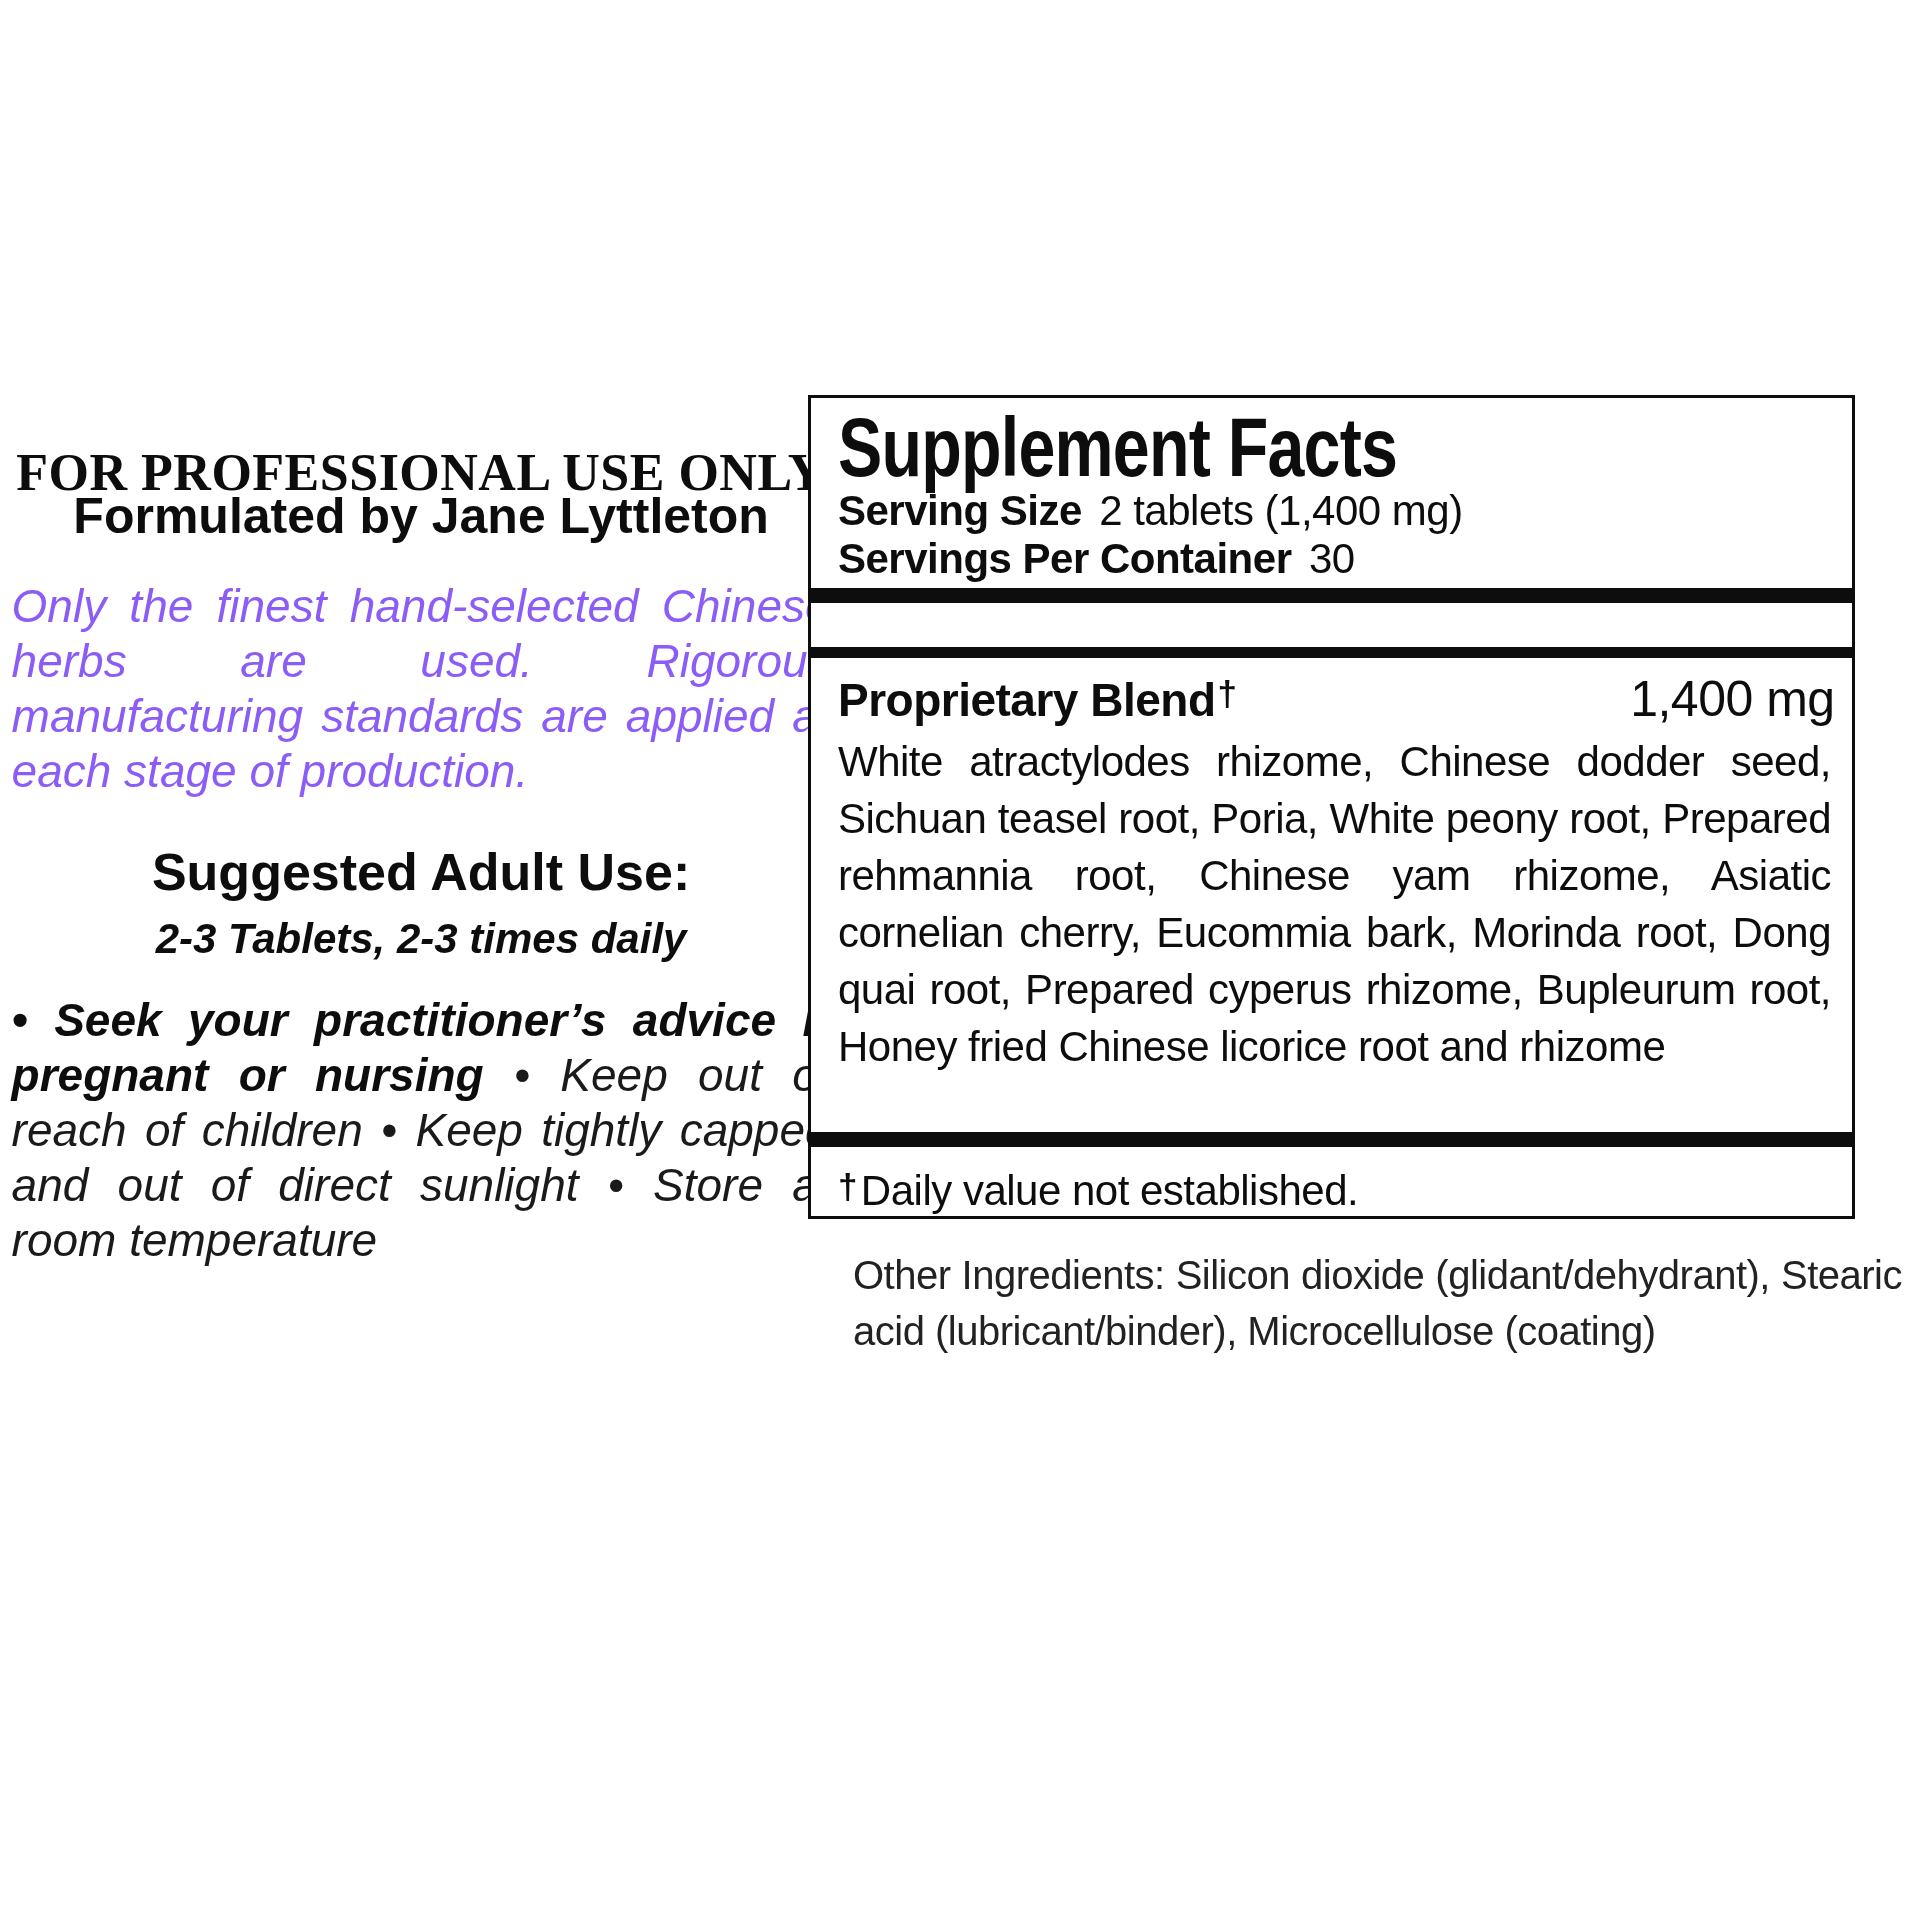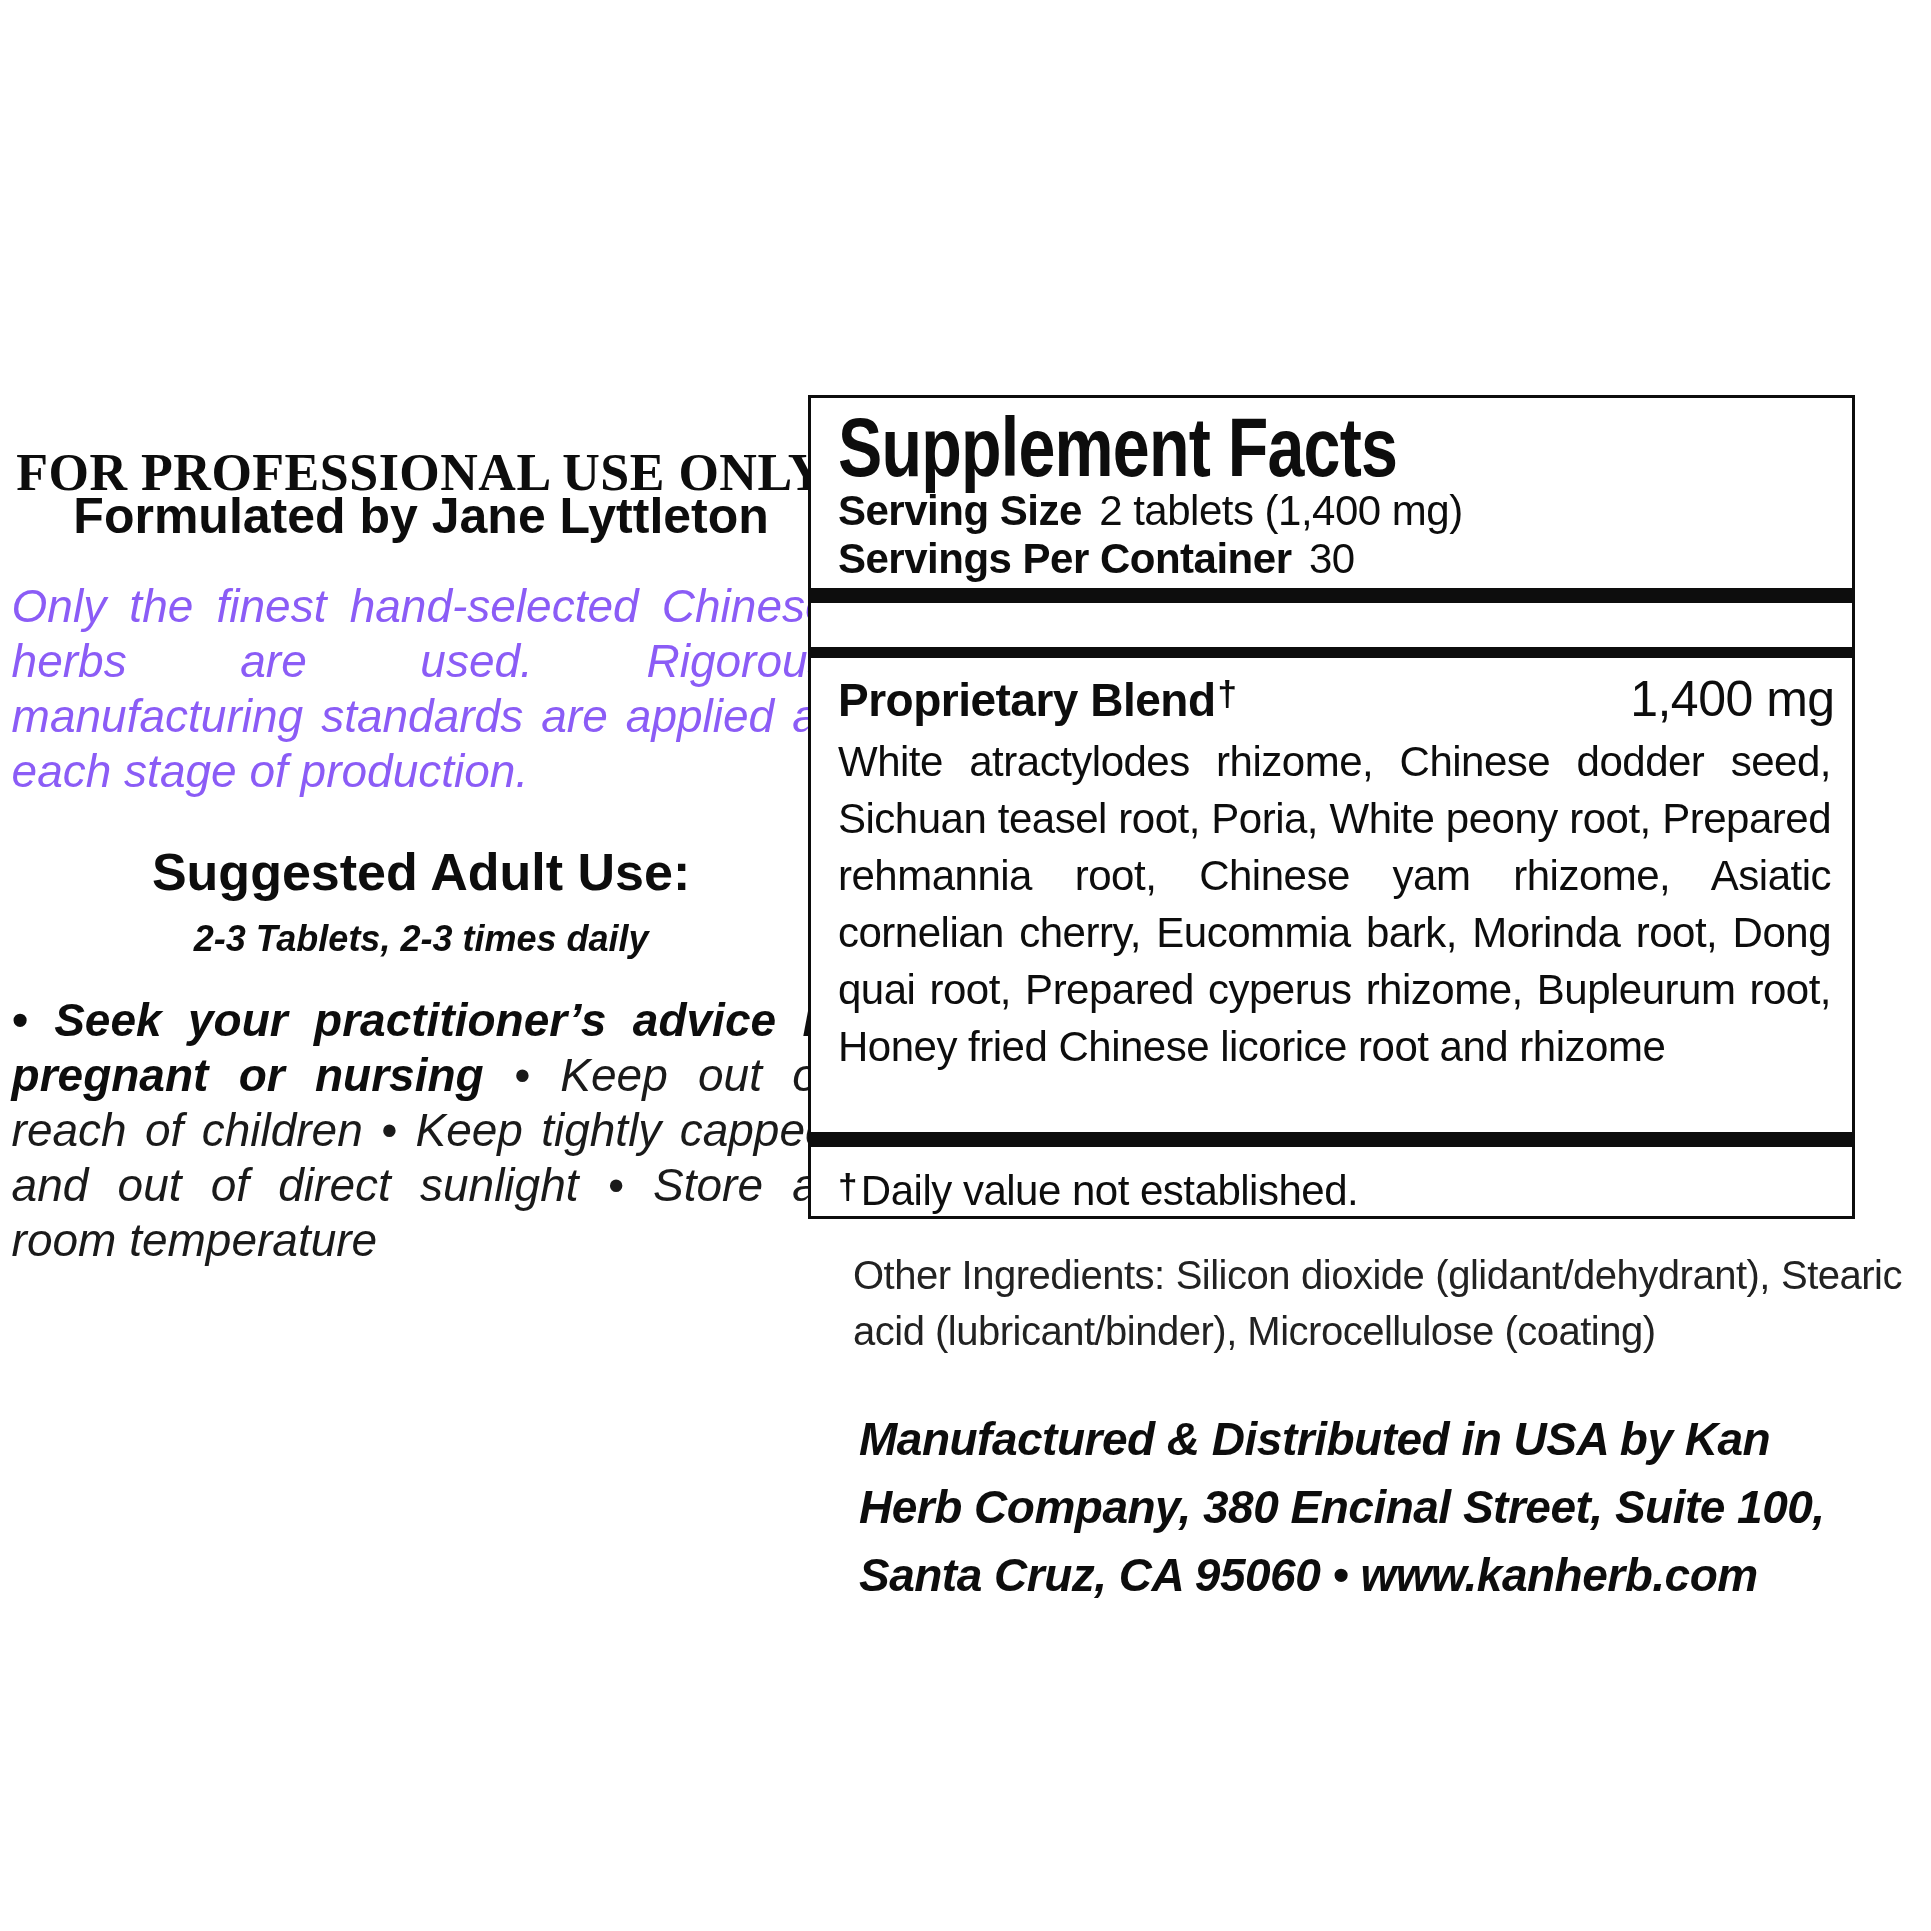--- a/index.html
+++ b/index.html
@@ -50,21 +50,21 @@
     top: 844px;
     font-weight: bold;
     font-size: 52px;
     line-height: 56px;
     text-align: center;
   }
   .dosage-line {
     top: 911px;
     font-weight: bold;
     font-style: italic;
-    font-size: 36px;
+    font-size: 42px;
     line-height: 56px;
     text-align: center;
   }
   .precautions {
     top: 993px;
     font-style: italic;
     font-size: 46px;
     line-height: 55px;
     text-align: justify;
     color: #1a1a1a;
@@ -237,20 +237,15 @@
     <div class="abs rule rule-3"></div>
 
     <div class="abs daily-value">
       <span class="dagger">†</span><span>Daily value not established.</span>
     </div>
 
   </div>
 
   <div class="abs other-ingredients">Other Ingredients: Silicon dioxide (glidant/dehydrant), Stearic acid (lubricant/binder), Microcellulose (coating)</div>
 
-  <div class="abs manufacturer">
-    <div>Manufactured &amp; Distributed in USA by Kan</div>
-    <div>Herb Company, 380 Encinal Street, Suite 100,</div>
-    <div>Santa Cruz, CA 95060 • www.kanherb.com</div>
-  </div>
 
 </div>
 
 
 </body></html>

